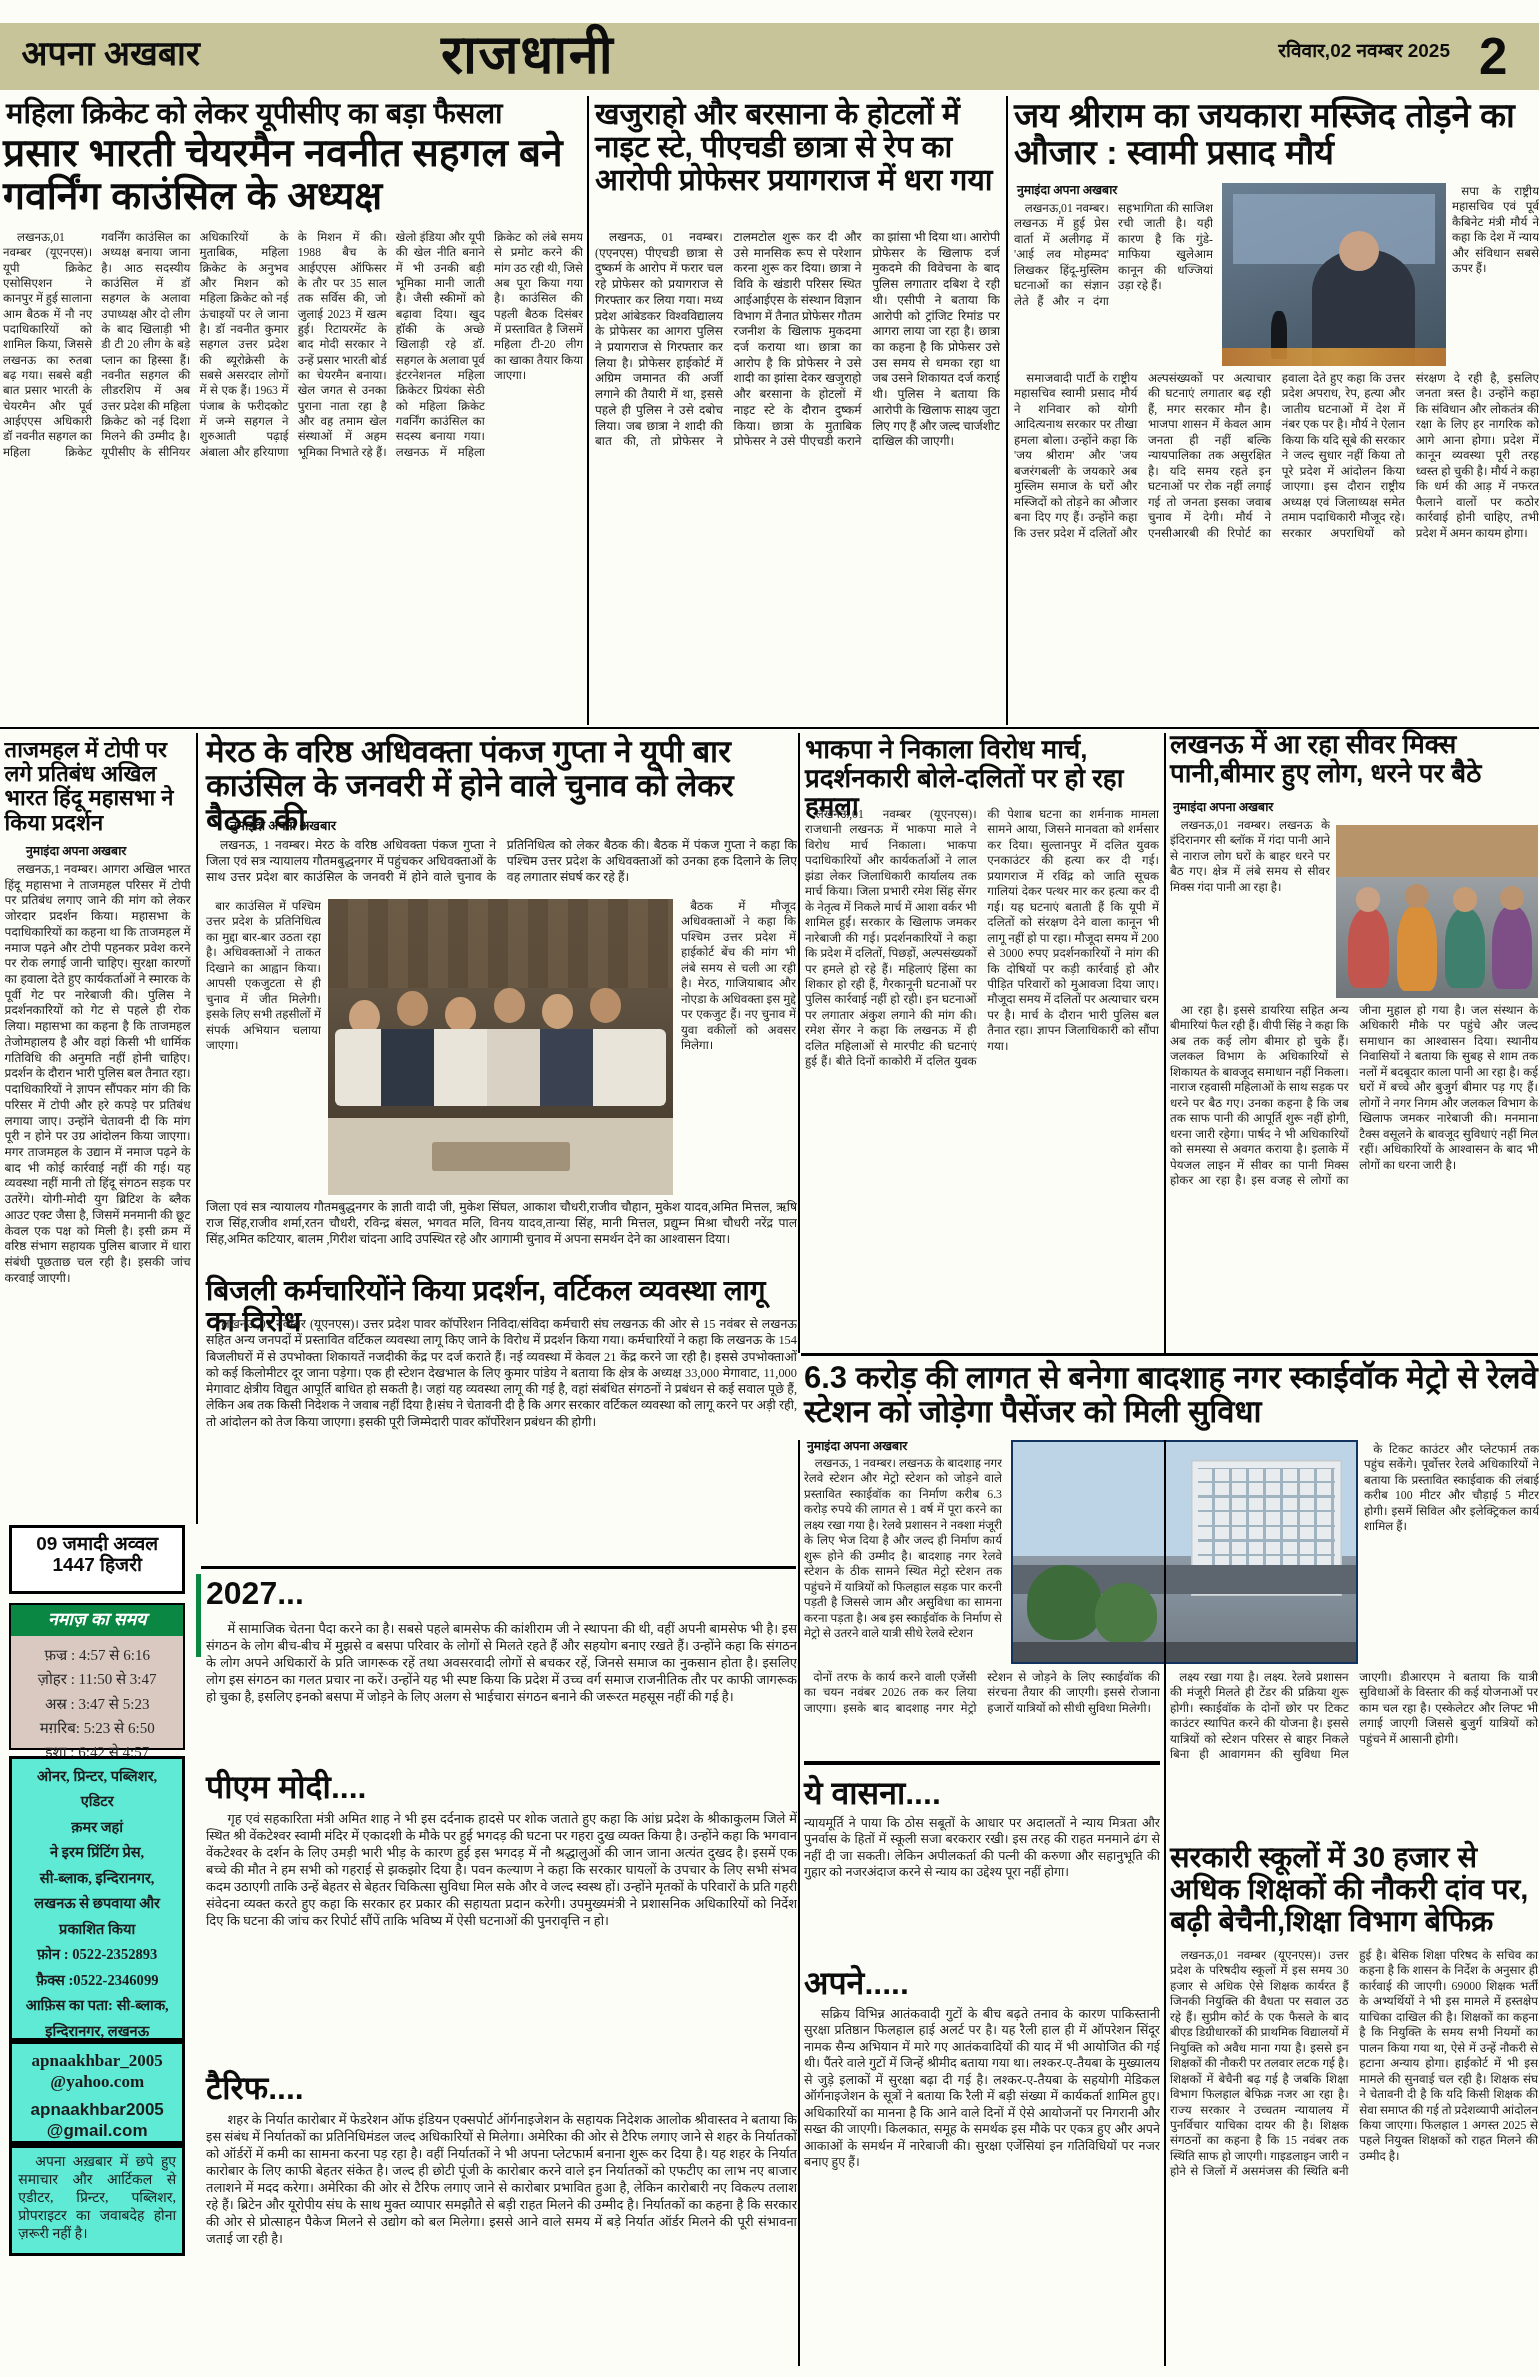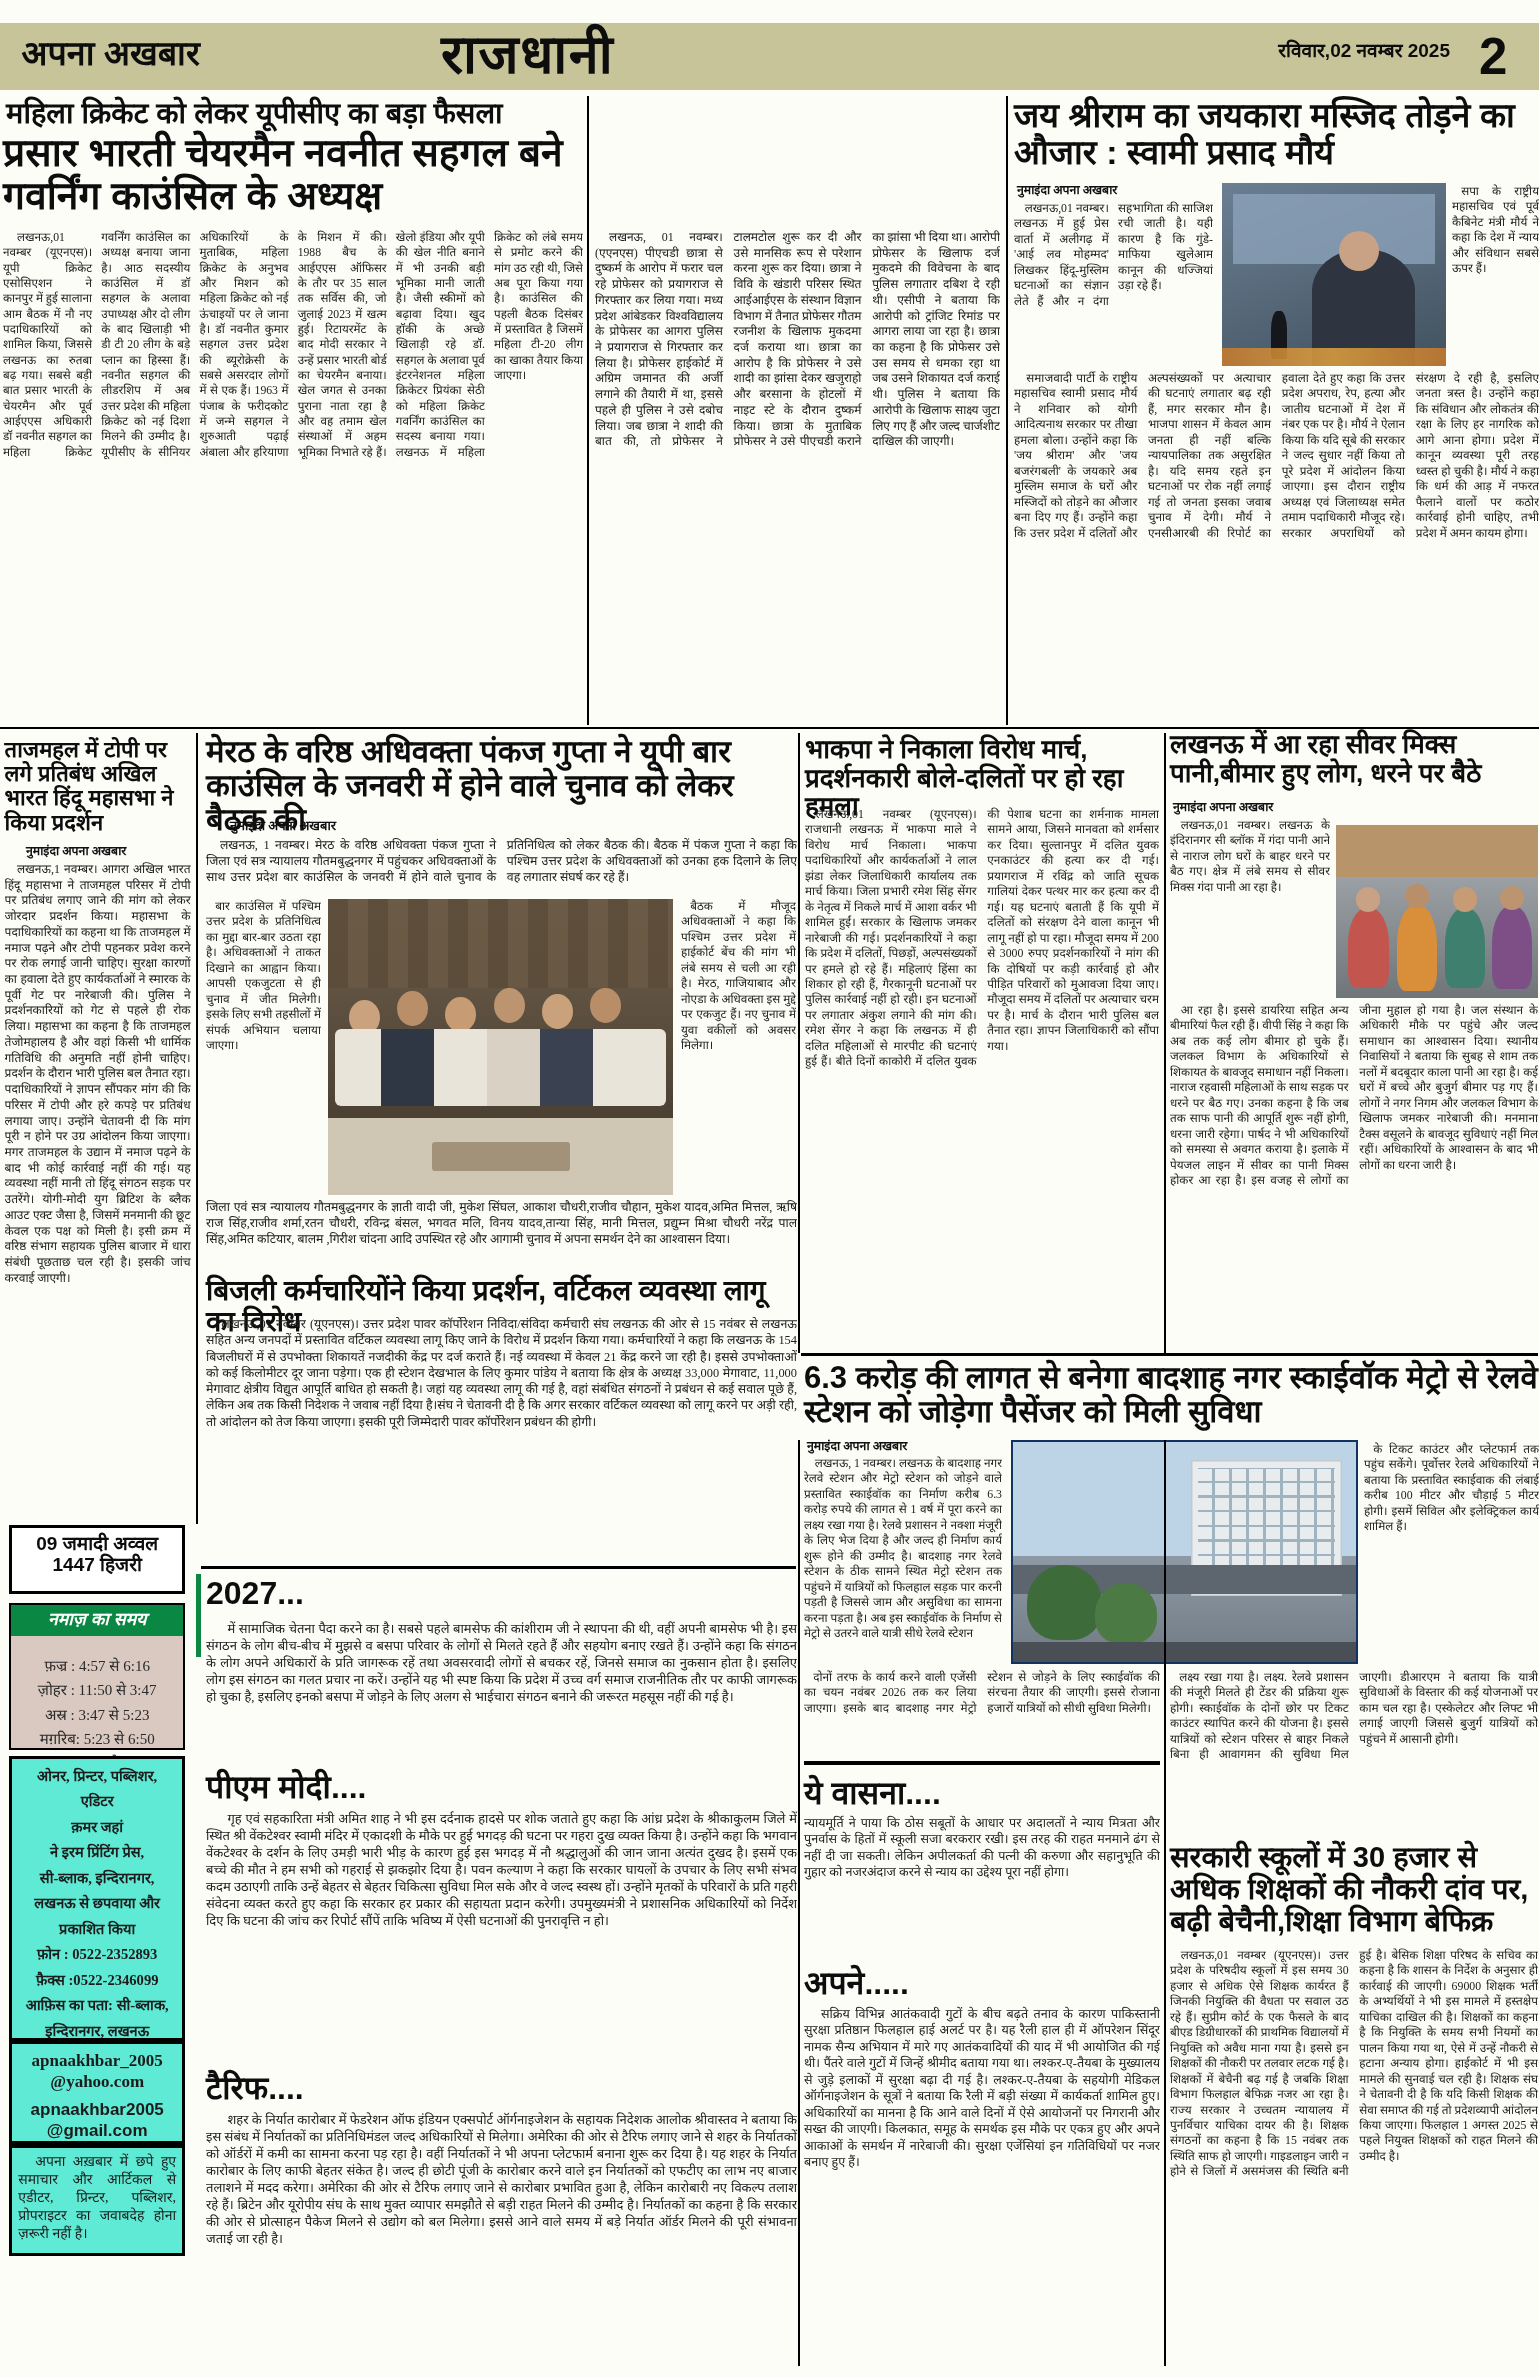--- a/index.html
+++ b/index.html
@@ -35,20 +35,21 @@
     <div class="abs kicker" style="left:1097px;top:18.4px;width:353px;text-align:right;font-size:19px;">रविवार,02 नवम्बर 2025</div>
     <div class="abs hl" style="left:1479px;top:6.1px;font-size:51px;">2</div>
   </div>
 
   <div class="abs kicker" style="left:6.1px;top:98px;width:575px;font-size:29px;">महिला क्रिकेट को लेकर यूपीसीए का बड़ा फैसला</div>
   <div class="abs hl" style="left:3.1px;top:132px;width:580px;font-size:39px;">प्रसार भारती चेयरमैन नवनीत सहगल बने गवर्निंग काउंसिल के अध्यक्ष</div>
   <div class="abs bt cols6" style="left:3.1px;top:230px;width:580px;height:494px;font-size:11.7px;text-indent:14px;">लखनऊ,01 नवम्बर (यूएनएस)। यूपी क्रिकेट एसोसिएशन ने कानपुर में हुई सालाना आम बैठक में नौ नए पदाधिकारियों को शामिल किया, जिससे लखनऊ का रुतबा बढ़ गया। सबसे बड़ी बात प्रसार भारती के चेयरमैन और पूर्व आईएएस अधिकारी डॉ नवनीत सहगल का महिला क्रिकेट गवर्निंग काउंसिल का अध्यक्ष बनाया जाना है। आठ सदस्यीय काउंसिल में डॉ सहगल के अलावा उपाध्यक्ष और दो लीग के बाद खिलाड़ी भी डी टी 20 लीग के बड़े प्लान का हिस्सा हैं। नवनीत सहगल की लीडरशिप में अब उत्तर प्रदेश की महिला क्रिकेट को नई दिशा मिलने की उम्मीद है। यूपीसीए के सीनियर अधिकारियों के मुताबिक, महिला क्रिकेट के अनुभव और मिशन को महिला क्रिकेट को नई ऊंचाइयों पर ले जाना है। डॉ नवनीत कुमार सहगल उत्तर प्रदेश की ब्यूरोक्रेसी के सबसे असरदार लोगों में से एक हैं। 1963 में पंजाब के फरीदकोट में जन्मे सहगल ने शुरुआती पढ़ाई अंबाला और हरियाणा के मिशन में की। 1988 बैच के आईएएस ऑफिसर के तौर पर 35 साल तक सर्विस की, जो जुलाई 2023 में खत्म हुई। रिटायरमेंट के बाद मोदी सरकार ने उन्हें प्रसार भारती बोर्ड का चेयरमैन बनाया। खेल जगत से उनका पुराना नाता रहा है और वह तमाम खेल संस्थाओं में अहम भूमिका निभाते रहे हैं। खेलो इंडिया और यूपी की खेल नीति बनाने में भी उनकी बड़ी भूमिका मानी जाती है। जैसी स्कीमों को बढ़ावा दिया। खुद हॉकी के अच्छे खिलाड़ी रहे डॉ. सहगल के अलावा पूर्व इंटरनेशनल महिला क्रिकेटर प्रियंका सेठी को महिला क्रिकेट गवर्निंग काउंसिल का सदस्य बनाया गया। लखनऊ में महिला क्रिकेट को लंबे समय से प्रमोट करने की मांग उठ रही थी, जिसे अब पूरा किया गया है। काउंसिल की पहली बैठक दिसंबर में प्रस्तावित है जिसमें महिला टी-20 लीग का खाका तैयार किया जाएगा।</div>
 
   <div class="abs vrule" style="left:587px;top:96px;height:629px;"></div>
 
+  <div class="abs hl" style="left:595px;top:97px;width:405px;font-size:30px;">खजुराहो और बरसाना के होटलों में नाइट स्टे, पीएचडी छात्रा से रेप का आरोपी प्रोफेसर प्रयागराज में धरा गया</div>
   <div class="abs bt cols3" style="left:595px;top:230px;width:405px;height:494px;font-size:12px;text-indent:14px;">लखनऊ, 01 नवम्बर। (एएनएस) पीएचडी छात्रा से दुष्कर्म के आरोप में फरार चल रहे प्रोफेसर को प्रयागराज से गिरफ्तार कर लिया गया। मध्य प्रदेश आंबेडकर विश्वविद्यालय के प्रोफेसर का आगरा पुलिस ने प्रयागराज से गिरफ्तार कर लिया है। प्रोफेसर हाईकोर्ट में अग्रिम जमानत की अर्जी लगाने की तैयारी में था, इससे पहले ही पुलिस ने उसे दबोच लिया। जब छात्रा ने शादी की बात की, तो प्रोफेसर ने टालमटोल शुरू कर दी और उसे मानसिक रूप से परेशान करना शुरू कर दिया। छात्रा ने विवि के खंडारी परिसर स्थित आईआईएस के संस्थान विज्ञान विभाग में तैनात प्रोफेसर गौतम रजनीश के खिलाफ मुकदमा दर्ज कराया था। छात्रा का आरोप है कि प्रोफेसर ने उसे शादी का झांसा देकर खजुराहो और बरसाना के होटलों में नाइट स्टे के दौरान दुष्कर्म किया। छात्रा के मुताबिक प्रोफेसर ने उसे पीएचडी कराने का झांसा भी दिया था। आरोपी प्रोफेसर के खिलाफ दर्ज मुकदमे की विवेचना के बाद पुलिस लगातार दबिश दे रही थी। एसीपी ने बताया कि आरोपी को ट्रांजिट रिमांड पर आगरा लाया जा रहा है। छात्रा का कहना है कि प्रोफेसर उसे उस समय से धमका रहा था जब उसने शिकायत दर्ज कराई थी। पुलिस ने बताया कि आरोपी के खिलाफ साक्ष्य जुटा लिए गए हैं और जल्द चार्जशीट दाखिल की जाएगी।</div>
 
   <div class="abs vrule" style="left:1006px;top:96px;height:629px;"></div>
 
   <div class="abs hl" style="left:1014px;top:97px;width:525px;font-size:34px;">जय श्रीराम का जयकारा मस्जिद तोड़ने का औजार : स्वामी प्रसाद मौर्य</div>
   <div class="abs byline" style="left:1017px;top:181px;font-size:12.3px;">नुमाइंदा अपना अखबार</div>
   <div class="photo" style="left:1222px;top:183px;width:224px;height:183px;background:linear-gradient(160deg,#6b7f93,#41525f);">
     <div class="ph-el" style="left:5%;top:6%;width:90%;height:38%;background:#8fa6bd;opacity:.75;"></div>
     <div class="ph-el" style="right:14%;bottom:0;width:46%;height:64%;background:#2e3440;border-radius:48% 48% 0 0 / 36% 36% 0 0;"></div>
     <div class="ph-el" style="right:30%;bottom:52%;width:18%;height:22%;background:#c9a184;border-radius:50%;"></div>
@@ -153,21 +154,21 @@
   <div class="abs conthead" style="left:804px;top:1960px;">अपने.....</div>
   <div class="abs bt" style="left:804px;top:2006px;width:356px;height:359px;font-size:12.6px;text-indent:17px;">सक्रिय विभिन्न आतंकवादी गुटों के बीच बढ़ते तनाव के कारण पाकिस्तानी सुरक्षा प्रतिष्ठान फिलहाल हाई अलर्ट पर है। यह रैली हाल ही में ऑपरेशन सिंदूर नामक सैन्य अभियान में मारे गए आतंकवादियों की याद में भी आयोजित की गई थी। पैंतरे वाले गुटों में जिन्हें श्रीमीद बताया गया था। लश्कर-ए-तैयबा के मुख्यालय से जुड़े इलाकों में सुरक्षा बढ़ा दी गई है। लश्कर-ए-तैयबा के सहयोगी मेडिकल ऑर्गनाइजेशन के सूत्रों ने बताया कि रैली में बड़ी संख्या में कार्यकर्ता शामिल हुए। अधिकारियों का मानना है कि आने वाले दिनों में ऐसे आयोजनों पर निगरानी और सख्त की जाएगी। किलकात, समूह के समर्थक इस मौके पर एकत्र हुए और अपने आकाओं के समर्थन में नारेबाजी की। सुरक्षा एजेंसियां इन गतिविधियों पर नजर बनाए हुए हैं।</div>
 
   <div class="abs box ctr" style="left:9.2px;top:1525px;width:176px;height:69px;background:#fff;">
     <div class="kicker" style="font-size:19px;margin-top:6.1px;">09 जमादी अव्वल</div>
     <div class="kicker" style="font-size:19px;">1447 हिजरी</div>
   </div>
 
   <div class="abs" style="left:9.2px;top:1603px;width:176px;height:147px;box-sizing:border-box;border:2.3px solid #000;background:#d9c9c1;">
     <div class="ctr kicker" style="background:#0a8742;color:#fff;font-size:17.6px;line-height:1.7;height:31px;font-style:italic;">नमाज़ का समय</div>
-    <div class="namaz-row" style="margin-top:18px;">फ़ज्र  :  4:57  से  6:16</div>
+    <div class="namaz-row" style="margin-top:7px;">फ़ज्र  :  4:57  से  6:16</div>
     <div class="namaz-row">ज़ोहर :  11:50  से  3:47</div>
     <div class="namaz-row">अस्र   :  3:47  से  5:23</div>
     <div class="namaz-row">मग़रिब:  5:23  से  6:50</div>
     <div class="namaz-row">इशा   :  6:42  से  4:57</div>
   </div>
 
   <div class="abs box ctr" style="left:9.2px;top:1756px;width:176px;height:285px;padding-top:4.6px;">
     <div class="contline">ओनर, प्रिन्टर, पब्लिशर,</div>
     <div class="contline">एडिटर</div>
     <div class="contline">क़मर जहां</div>

